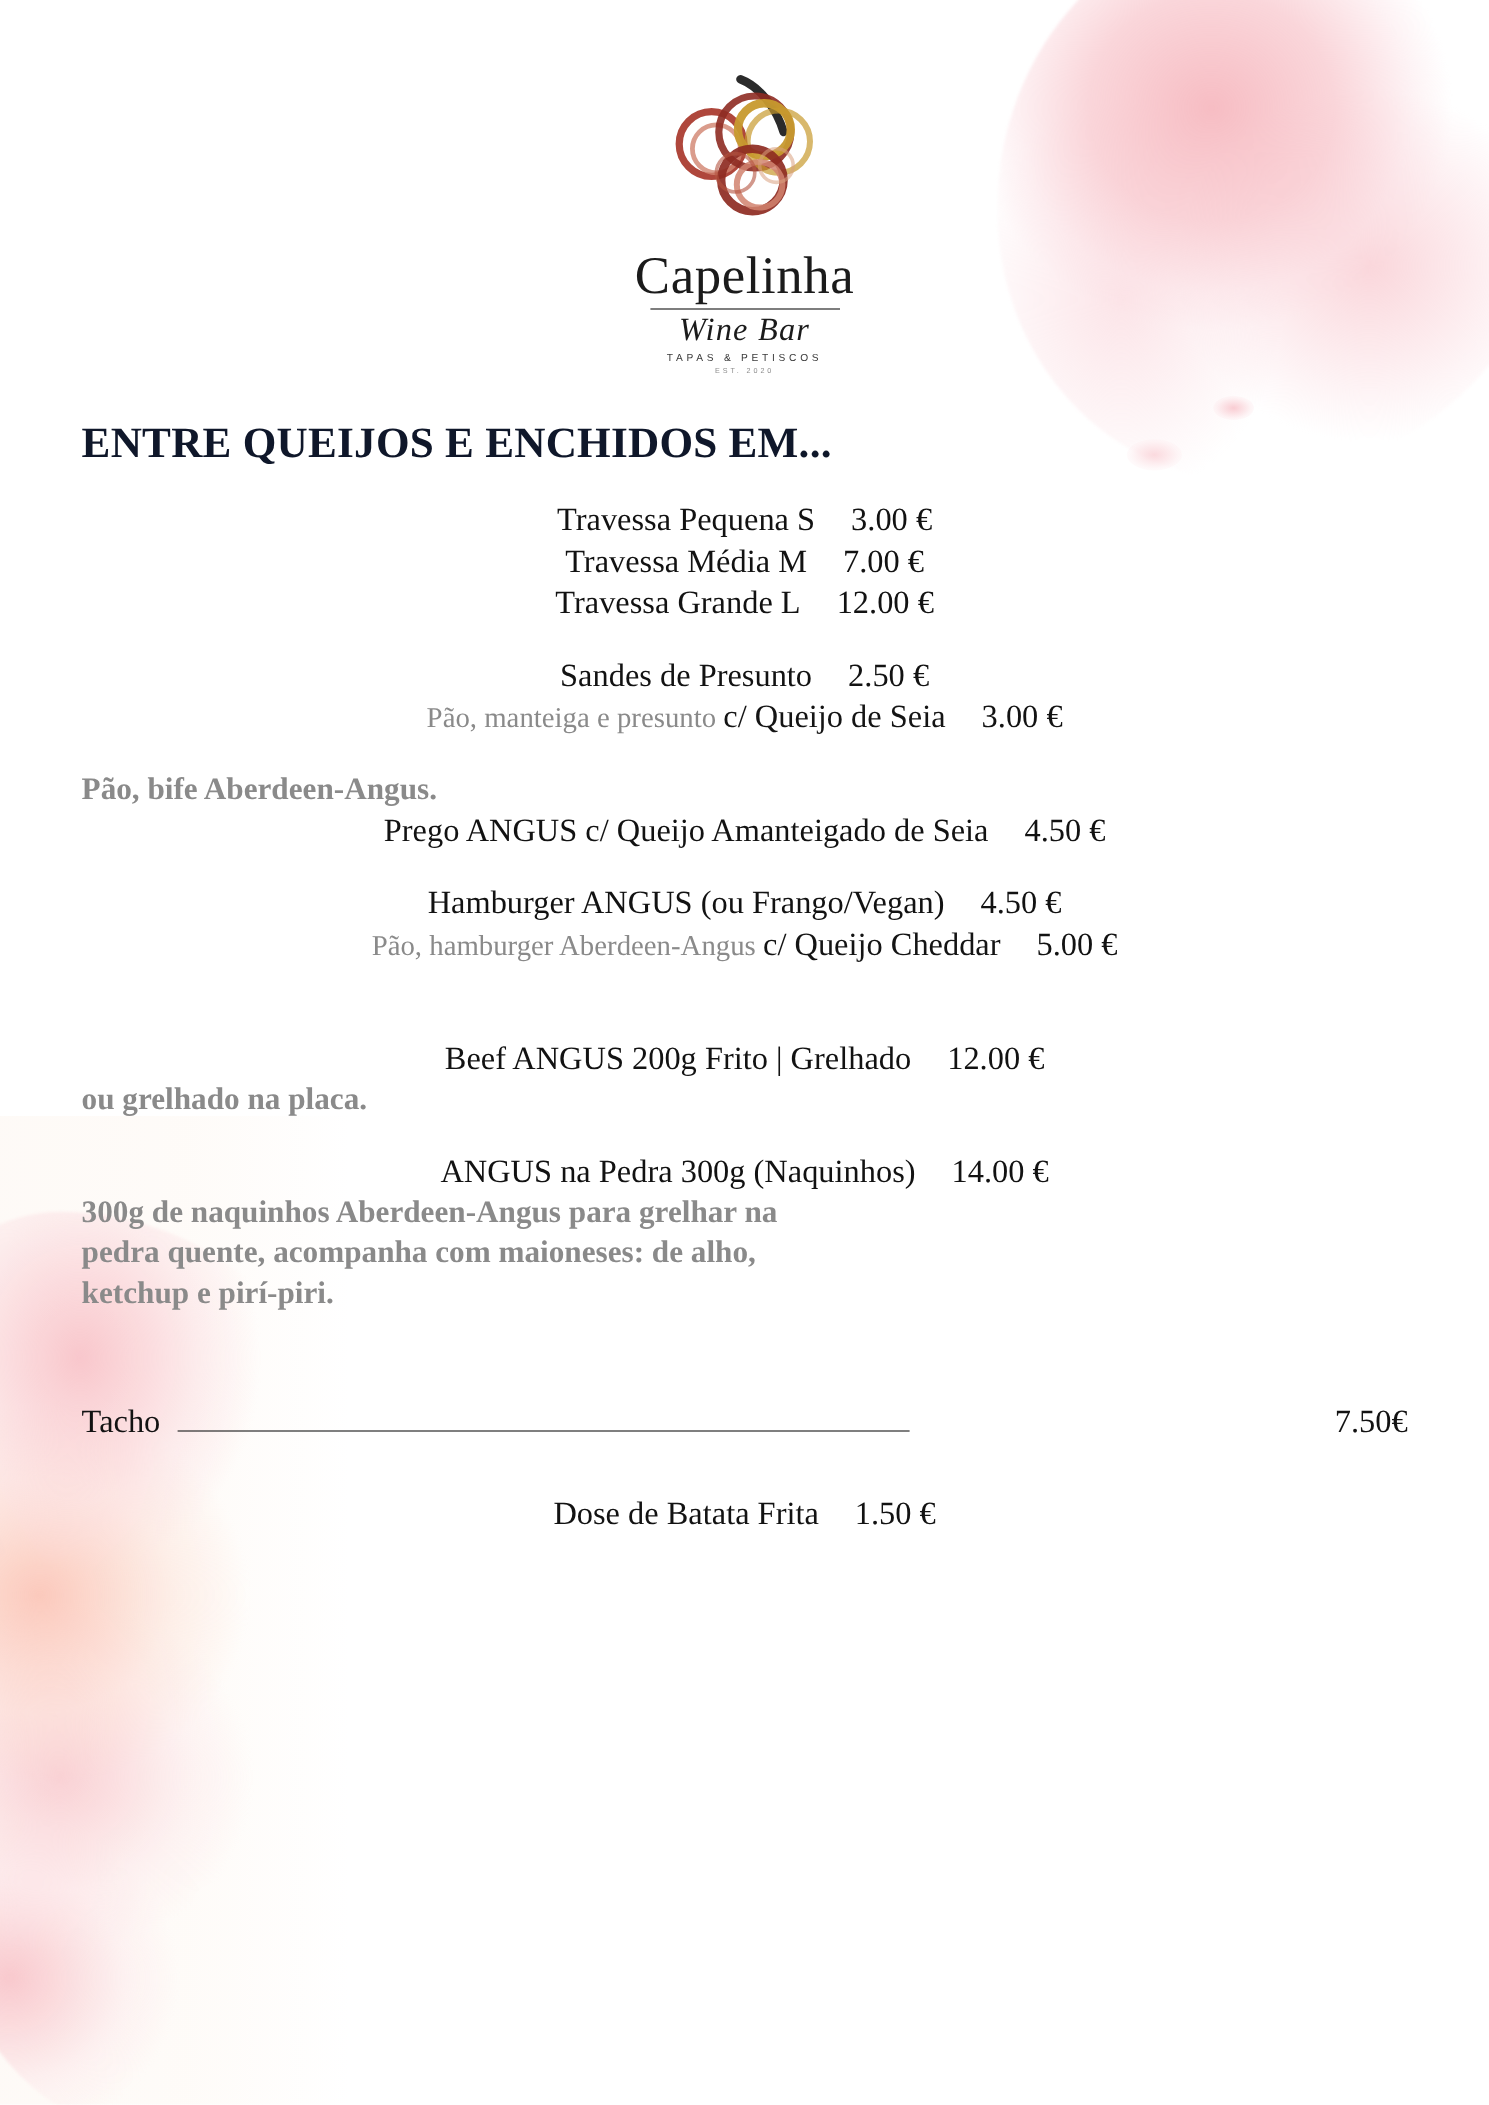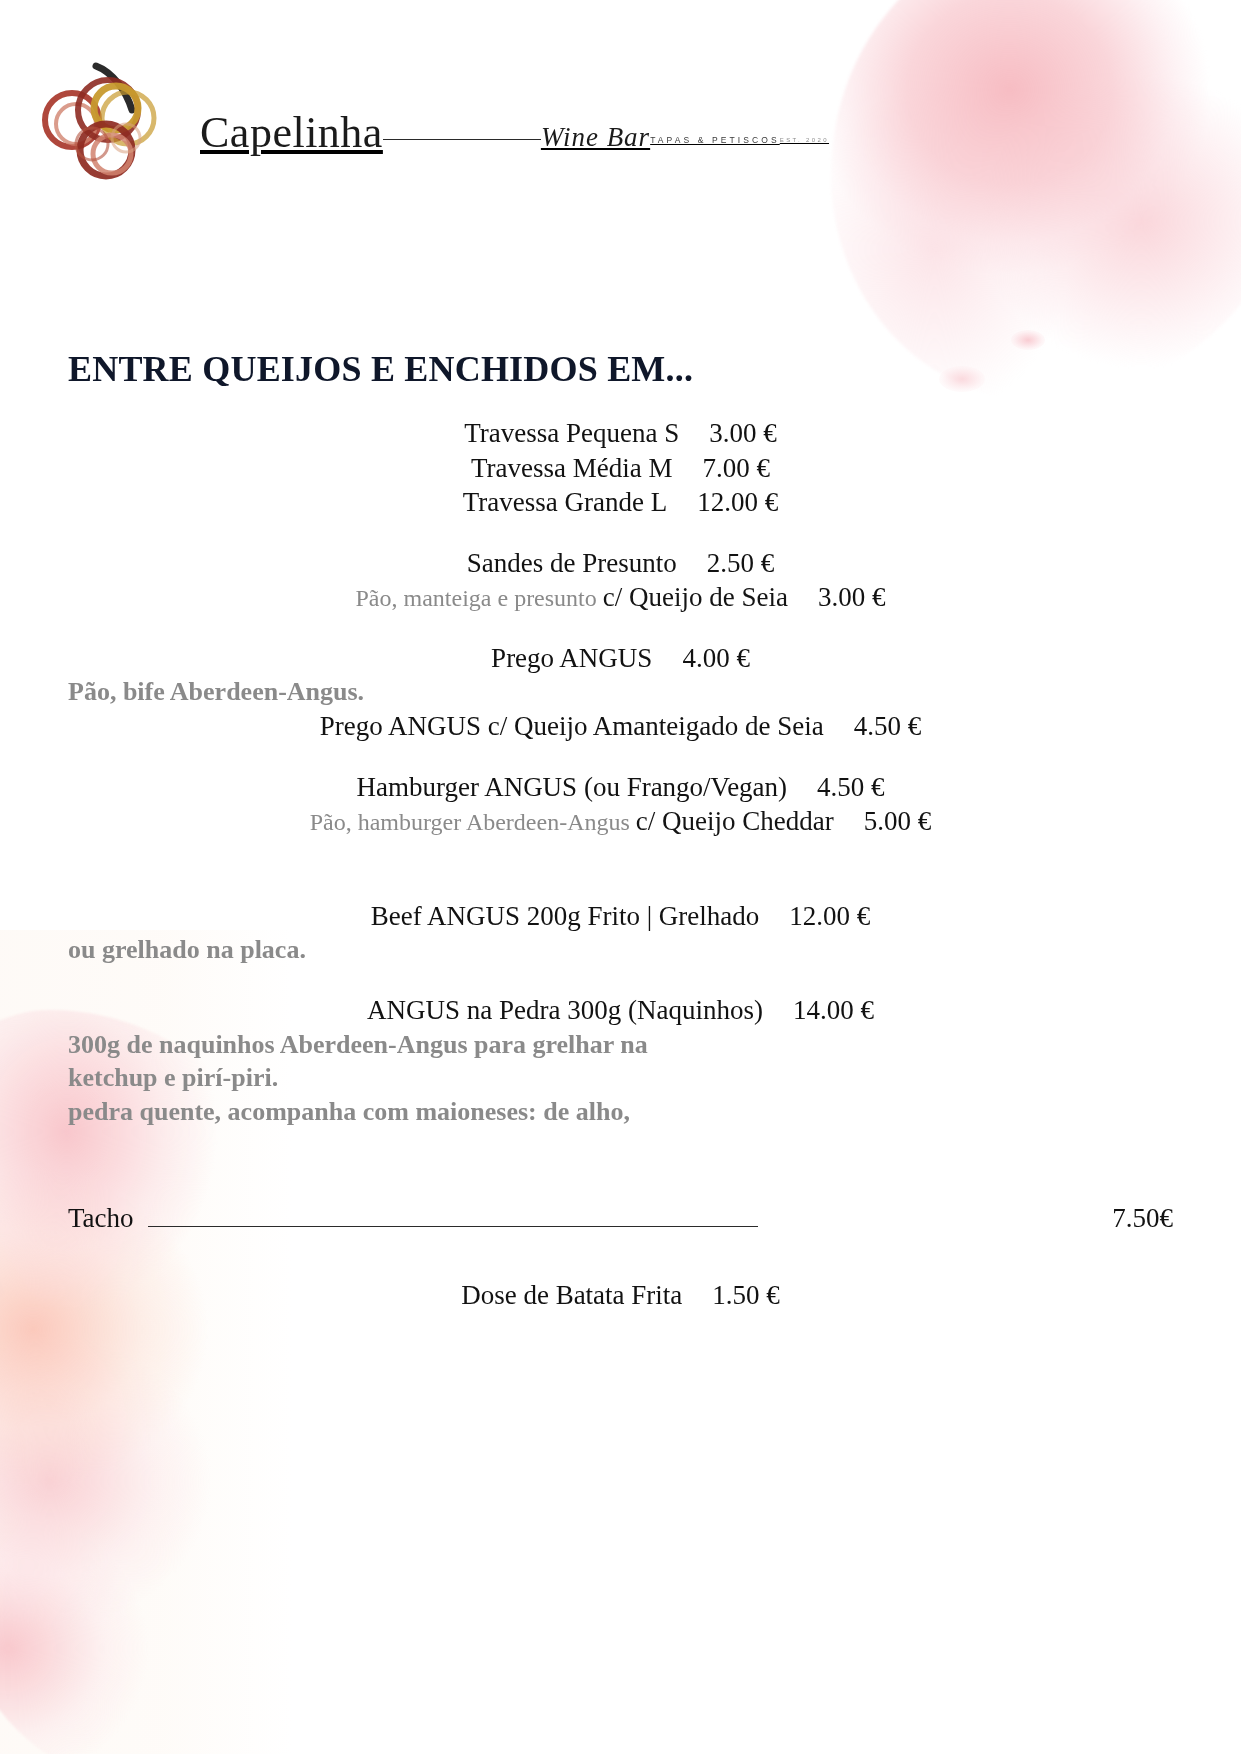--- a/index.html
+++ b/index.html
@@ -70,24 +70,23 @@
     background: linear-gradient(to right, rgba(253,246,240,0.55) 0%, rgba(254,250,246,0.75) 55%, rgba(255,255,255,0.9) 100%);
   }
 
   
   #logo-block {
     position: absolute;
     left: 0;
     right: 0;
     top: 58px;
     display: flex;
-    flex-direction: row;
+    flex-direction: column;
     align-items: center;
     z-index: 2;
-    text-decoration: underline;
   }
   #logo-mark {
     width: 200px;
     height: 160px;
     position: relative;
   }
   #logo-mark svg { display: block; }
   #logo-wordmark {
     font-family: "Liberation Serif", "DejaVu Serif", serif;
     font-size: 44px;
@@ -276,24 +275,20 @@
     </div>
     <div class="row desc">
       <span class="name"><span>Pão, manteiga e presunto </span><span class="hi">c/ Queijo de Seia</span></span>
       <span class="price">3.00 €</span>
     </div>
   </div>
 
   <div class="spacer-sm"></div>
 
   <div class="group">
-    <div class="row">
-      <span class="name">Prego ANGUS</span>
-      <span class="price">4.00 €</span>
-    </div>
     <div class="desc-line">Pão, bife Aberdeen-Angus.</div>
     <div class="row">
       <span class="name">Prego ANGUS c/ Queijo Amanteigado de Seia</span>
       <span class="price">4.50 €</span>
     </div>
   </div>
 
   <div class="spacer-sm"></div>
 
   <div class="group">
@@ -318,22 +313,22 @@
   </div>
 
   <div class="spacer-sm"></div>
 
   <div class="group">
     <div class="row">
       <span class="name">ANGUS na Pedra 300g (Naquinhos)</span>
       <span class="price">14.00 €</span>
     </div>
     <div class="desc-line">300g de naquinhos Aberdeen-Angus para grelhar na</div>
+    <div class="desc-line">pedra quente, acompanha com maioneses: de alho,</div>
     <div class="desc-line">ketchup e pirí-piri.</div>
-    <div class="desc-line">pedra quente, acompanha com maioneses: de alho,</div>
   </div>
 
   <div class="spacer-md"></div>
 
   <div class="rule-row">
     <span class="lead">
       <span class="name">Tacho</span>
       <span class="rule"></span>
     </span>
     <span class="price">7.50€</span>

